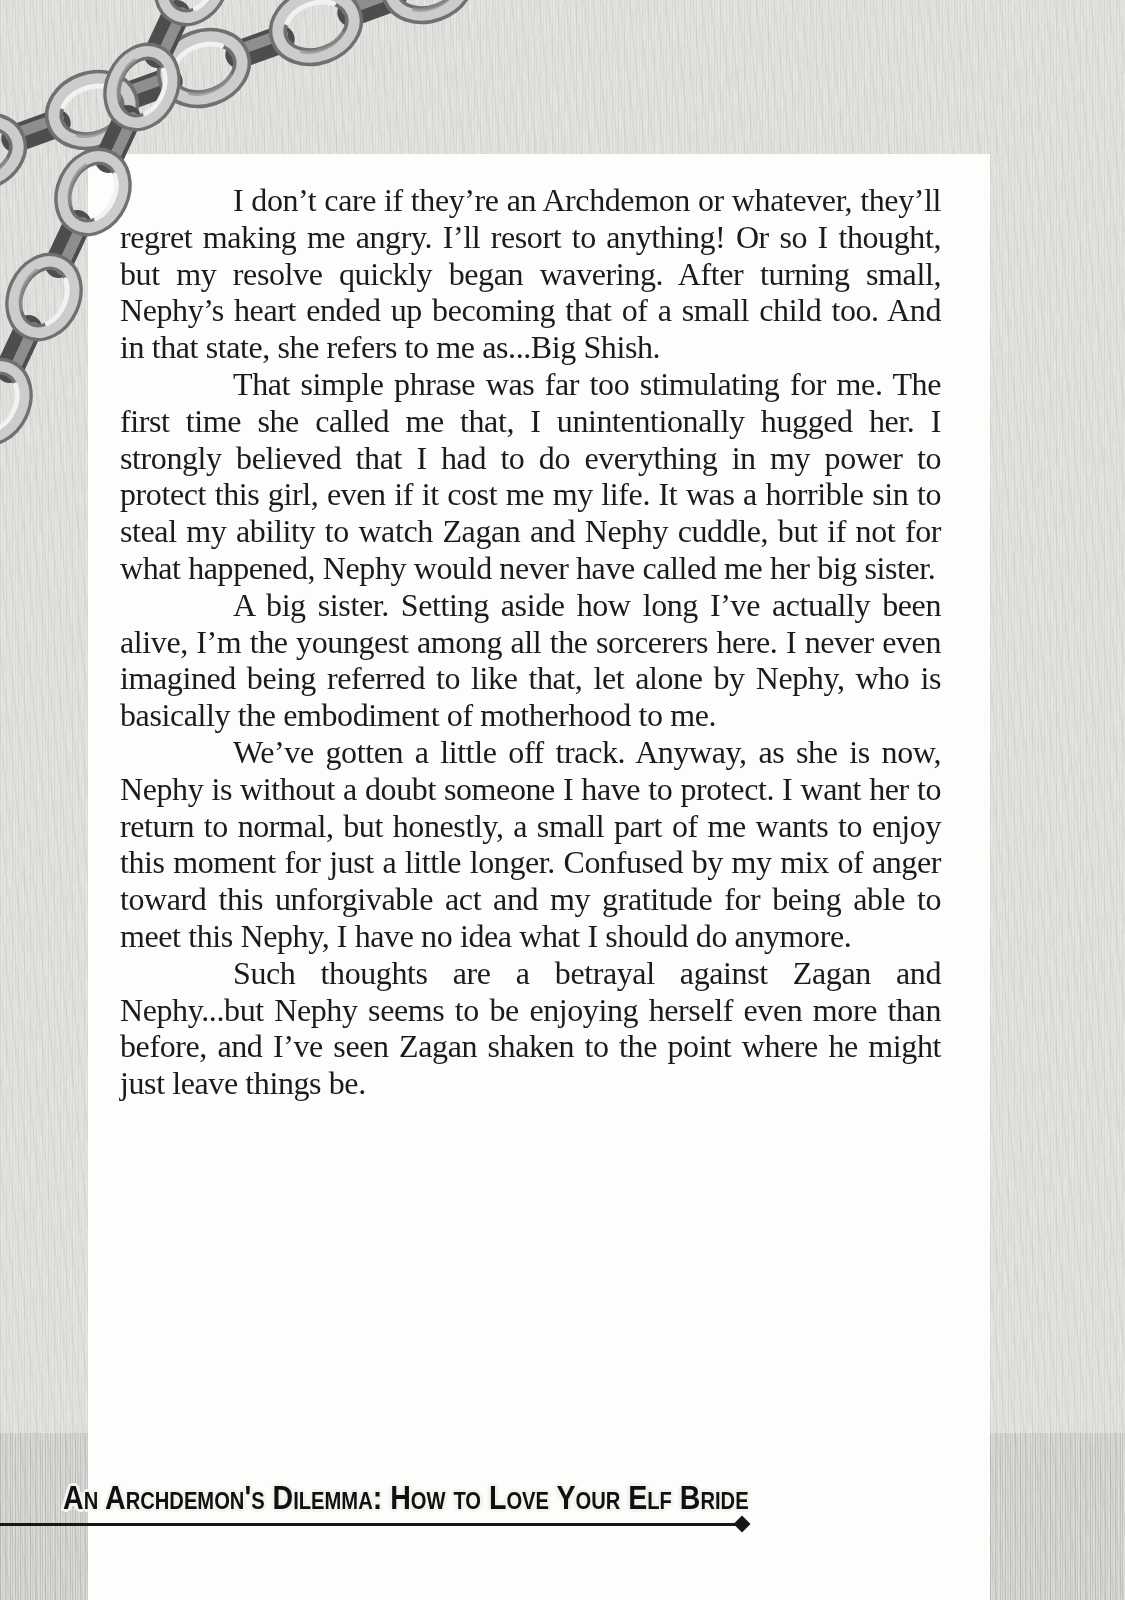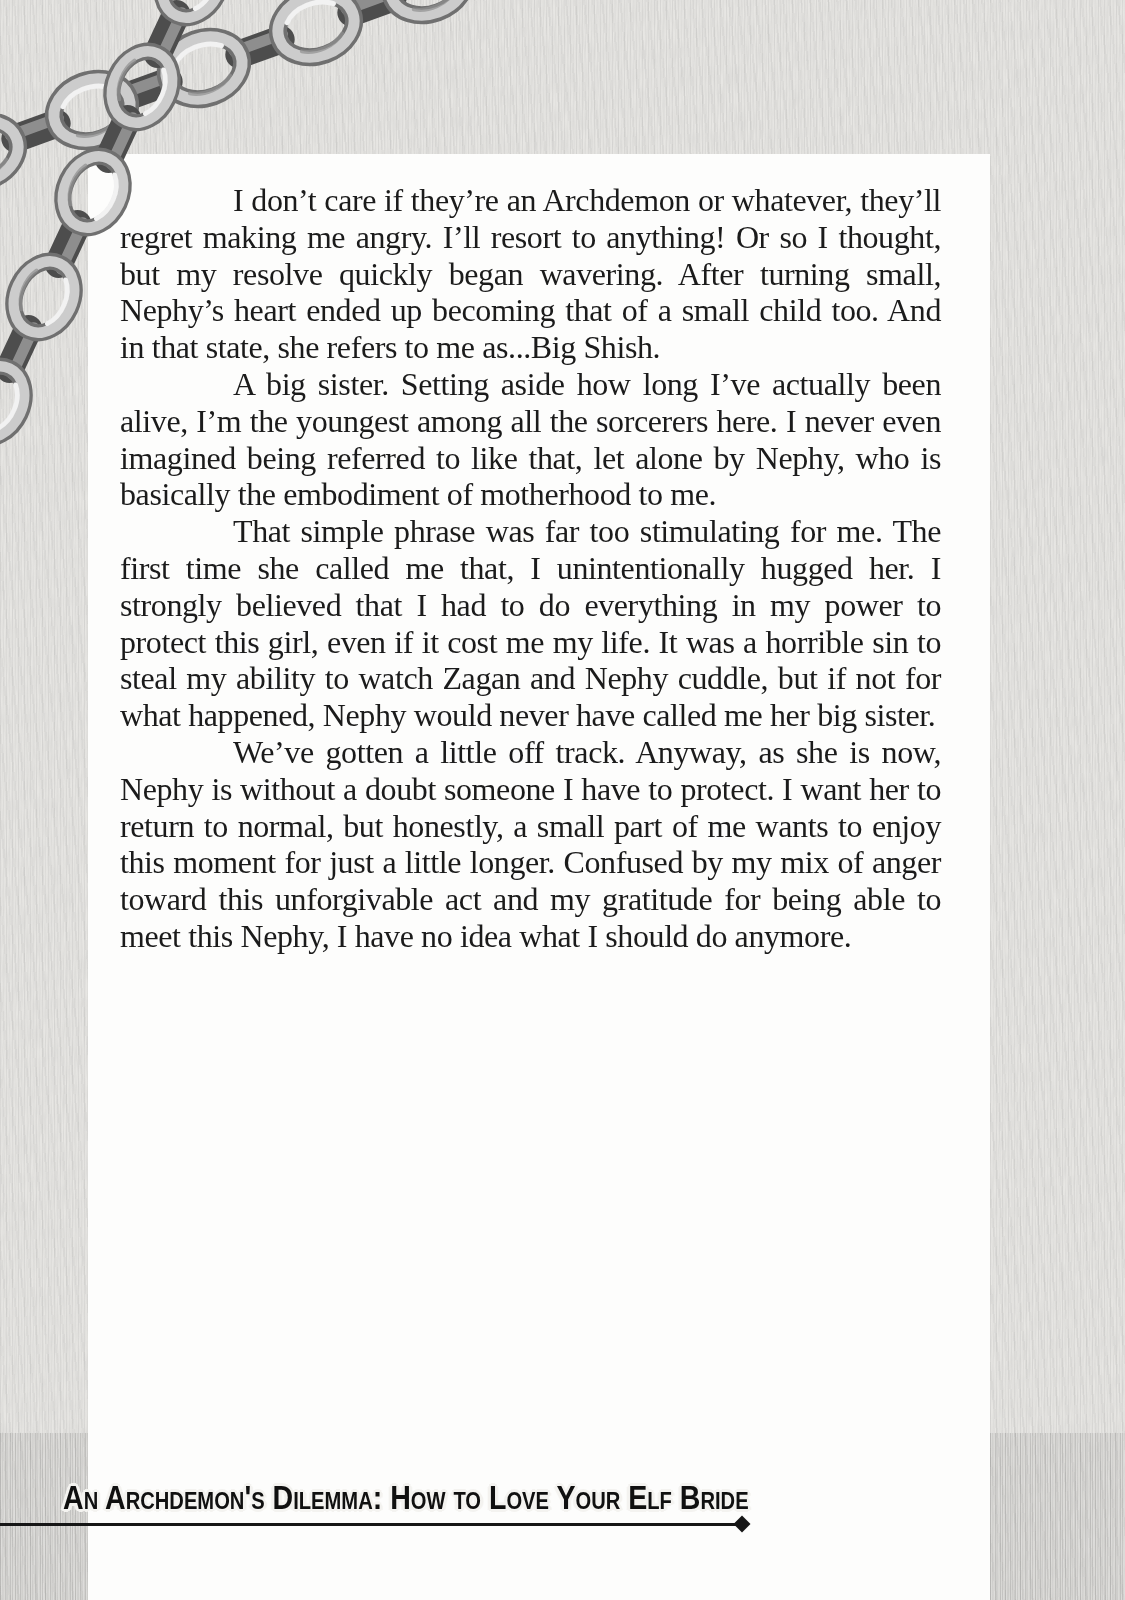--- a/index.html
+++ b/index.html
@@ -112,23 +112,24 @@
       <feTurbulence type="fractalNoise" baseFrequency="0.9 0.045" numOctaves="2" seed="7" stitchTiles="stitch"></feTurbulence>
       <feColorMatrix type="matrix" values="0 0 0 0 0.42  0 0 0 0 0.42  0 0 0 0 0.42  0.9 0 0 0 -0.25"></feColorMatrix>
     </filter>
     <rect width="1125" height="1600" filter="url(#grain)"></rect>
   </svg>
 
   <div class="bottom-band"></div>
 
   <div class="content-panel">
     <p>I don’t care if they’re an Archdemon or whatever, they’ll regret making me angry. I’ll resort to anything! Or so I thought, but my resolve quickly began wavering. After turning small, Nephy’s heart ended up becoming that of a small child too. And in that state, she refers to me as...Big Shish.</p>
+    <p>That simple phrase was far too stimulating for me. The first time she called me that, I unintentionally hugged her. I strongly believed that I had to do everything in my power to protect this girl, even if it cost me my life. It was a horrible sin to steal my ability to watch Zagan and Nephy cuddle, but if not for what happened, Nephy would never have called me her big sister.</p>
     <p>A big sister. Setting aside how long I’ve actually been alive, I’m the youngest among all the sorcerers here. I never even imagined being referred to like that, let alone by Nephy, who is basically the embodiment of motherhood to me.</p>
-    <p>That simple phrase was far too stimulating for me. The first time she called me that, I unintentionally hugged her. I strongly believed that I had to do everything in my power to protect this girl, even if it cost me my life. It was a horrible sin to steal my ability to watch Zagan and Nephy cuddle, but if not for what happened, Nephy would never have called me her big sister.</p>
     <p>We’ve gotten a little off track. Anyway, as she is now, Nephy is without a doubt someone I have to protect. I want her to return to normal, but honestly, a small part of me wants to enjoy this moment for just a little longer. Confused by my mix of anger toward this unforgivable act and my gratitude for being able to meet this Nephy, I have no idea what I should do anymore.</p>
+    <p>Such thoughts are a betrayal against Zagan and Nephy...but Nephy seems to be enjoying herself even more than before, and I’ve seen Zagan shaken to the point where he might just leave things be.</p>
   </div>
 
   <svg class="chain-illustration" width="470" height="470" viewBox="0 0 470 470">
     <defs>
       <g id="ring">
         <ellipse rx="39" ry="30" fill="none" stroke="#707070" stroke-width="18"></ellipse>
         <ellipse rx="39" ry="30" fill="none" stroke="#cccccc" stroke-width="11"></ellipse>
         <path d="M-26,-13 A32,23 0 0 1 24,-15" fill="none" stroke="#f2f2f2" stroke-width="5" stroke-linecap="round"></path>
         <path d="M-22,19 A32,23 0 0 0 22,16" fill="none" stroke="#909090" stroke-width="4" stroke-linecap="round" opacity="0.7"></path>
       </g>

